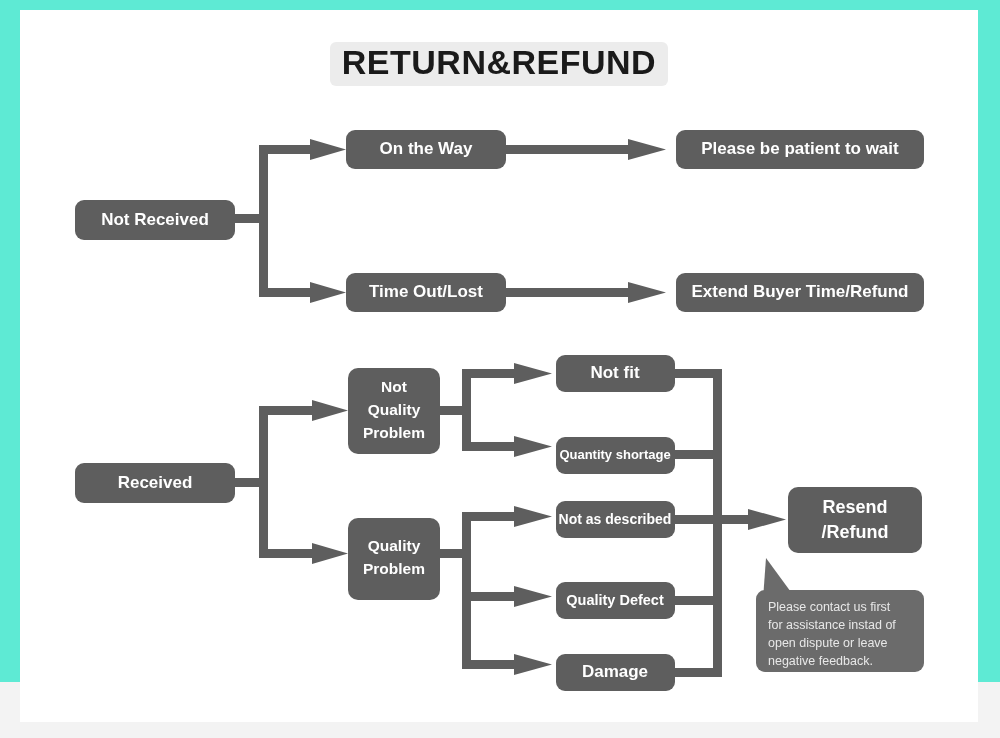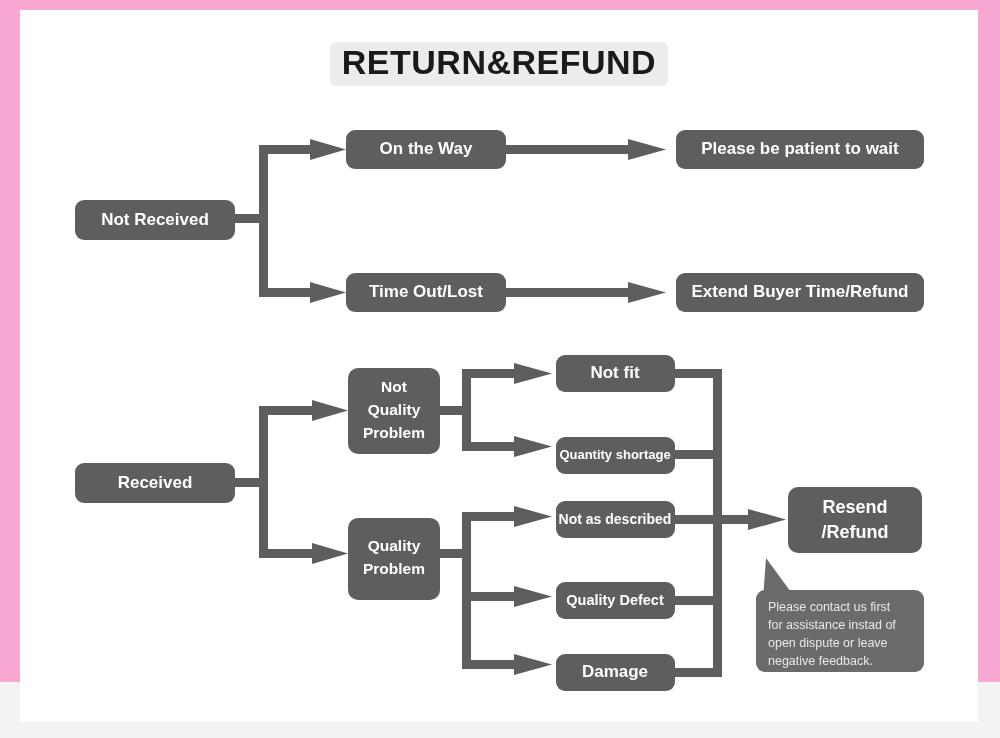--- a/index.html
+++ b/index.html
@@ -10,21 +10,21 @@
   body {
     width: 1000px;
     height: 738px;
     overflow: hidden;
     font-family: "Liberation Sans", sans-serif;
   }
   #page {
     position: relative;
     width: 1000px;
     height: 682px;
-    background: #f9a8d4;
+    background: #5eead4;
   }
   #canvas {
     position: absolute;
     left: 20px;
     top: 10px;
     width: 958px;
     height: 712px;
     background: #ffffff;
   }
   #flow {

